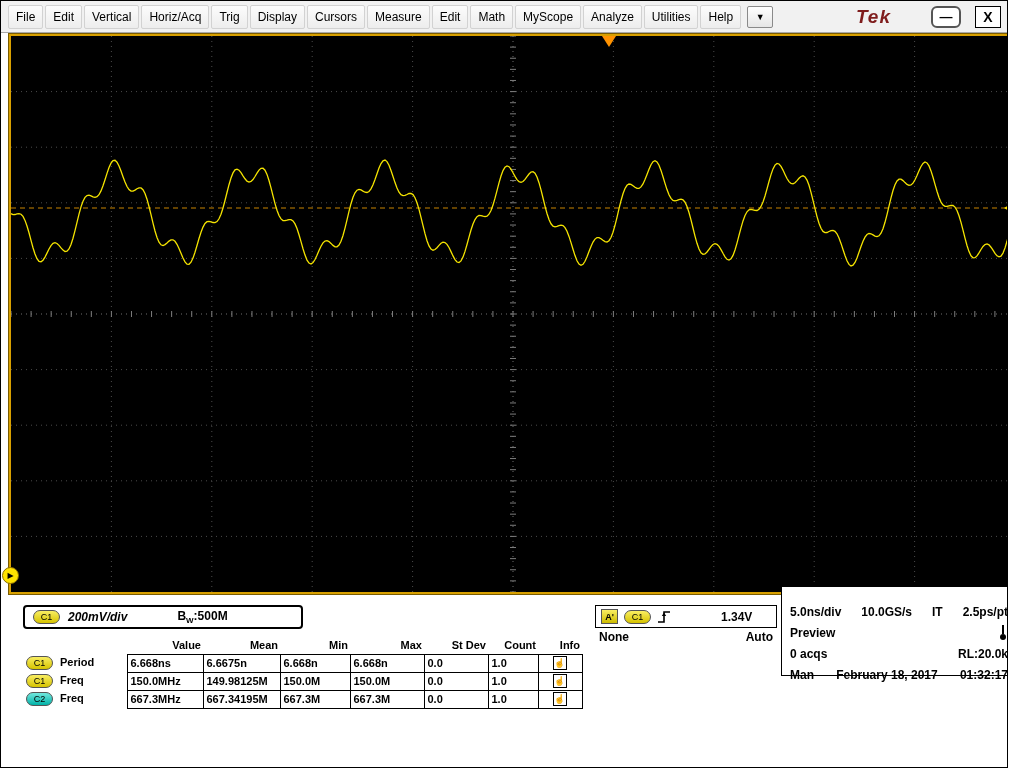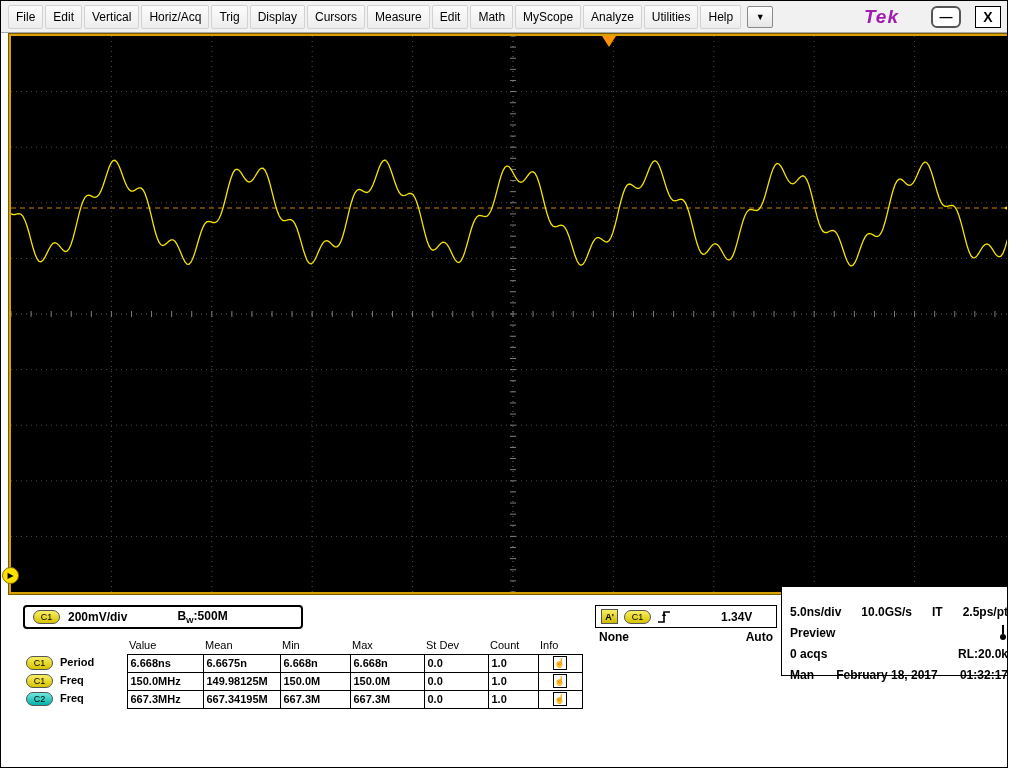--- a/index.html
+++ b/index.html
@@ -7,22 +7,22 @@
   body { font-family:"Liberation Sans", sans-serif; background:#fff; }
   .app { position:relative; width:1008px; height:768px; background:#fff; border:1px solid #000; overflow:hidden; }
 
   
   .menubar { position:absolute; top:0; left:0; width:100%; height:32px; background:#f1f1f1;
              border-bottom:1px solid #a8a8a8; display:flex; align-items:center; padding:0 6px; }
   .menu-item { font-size:12px; color:#000; padding:4px 7px; margin:0 1px; border:1px solid #d2d2d2;
                background:linear-gradient(#fcfcfc,#ededed); border-radius:2px; cursor:default; white-space:nowrap; }
   .menu-drop { width:26px; text-align:center; font-size:9px; padding:5px 0; margin-left:5px;
                border:1px solid #8a8a8a; background:linear-gradient(#fff,#e6e6e6); }
-  .brand { margin-left:auto; margin-right:32px; font-size:19px; font-weight:bold; font-style:italic;
-           color:#a21caf; letter-spacing:1px; }
+  .brand { margin-left:auto; margin-right:40px; font-size:19px; font-weight:bold; font-style:italic;
+           color:#7f1d1d; letter-spacing:1px; }
   .btn-min { width:30px; height:22px; border:2px solid #555; border-radius:6px; background:#fff;
              font-weight:bold; font-size:13px; line-height:17px; text-align:center; margin-right:14px; }
   .btn-close { width:26px; height:22px; border:1px solid #000; background:#fff; font-weight:bold;
                font-size:14px; line-height:20px; text-align:center; }
 
   
   .scope { position:absolute; left:8px; top:33px; width:1008px; height:560px; background:#000;
            border:2px solid #d8a000; box-shadow:0 0 0 1px #7a5c00; }
   .scope svg { position:absolute; left:0; top:0; }
   .trig-top-marker { position:absolute; top:0; left:591px; width:0; height:0;
@@ -40,27 +40,27 @@
            border-radius:8px; font-size:9px; font-weight:normal; color:#000; border:1px solid #555; }
   .badge.c1 { background:linear-gradient(#f9ee62,#d6c300); }
   .badge.c2 { background:linear-gradient(#72e8de,#00b2a8); }
   .abadge { display:inline-flex; align-items:center; justify-content:center; width:17px; height:15px;
             font-size:9px; font-weight:bold; color:#000; border:1px solid #555;
             background:linear-gradient(#f9ee62,#cdbb00); }
 
   
   .ch-box { position:absolute; left:22px; top:604px; width:280px; height:24px; border:2px solid #000;
             border-radius:4px; background:#fff; display:flex; align-items:center; gap:8px; padding:0 8px; }
-  .ch-box .scale { font-size:12px; font-weight:bold; }
+  .ch-box .scale { font-size:12px; font-weight:bold;font-style:italic; }
   .bw { font-size:12px; font-weight:bold; margin-left:42px; }
   .bw sub { font-size:8px; }
 
   table.meas { position:absolute; left:22px; top:636px; border-collapse:collapse;
                font-size:11px; font-weight:bold; color:#000; }
-  table.meas th { font-weight:normal; text-align:left; padding:1px 2px; height:17px; border:none; background:#fff; }
+  table.meas th { font-weight:bold; text-align:right; padding:1px 2px; height:17px; border:none; background:#fff; }
   table.meas td { border:1px solid #000; background:#fff; padding:1px 3px; height:18px; text-align:left; }
   table.meas td.namecol { border:none; white-space:nowrap; }
   table.meas td.namecol .mname { margin-left:7px; font-size:11px; }
   table.meas td.infocell { text-align:center; padding:0; }
   table.meas td.noborder { border:none; }
   .info-box { display:inline-block; width:14px; height:14px; border:1px solid #000; font-size:9px;
               line-height:13px; vertical-align:middle; background:#fff; }
 
   .trig-box { position:absolute; left:594px; top:604px; width:182px; height:23px; border:1px solid #000;
               background:#fff; display:flex; align-items:center; gap:6px; padding:0 5px; }

